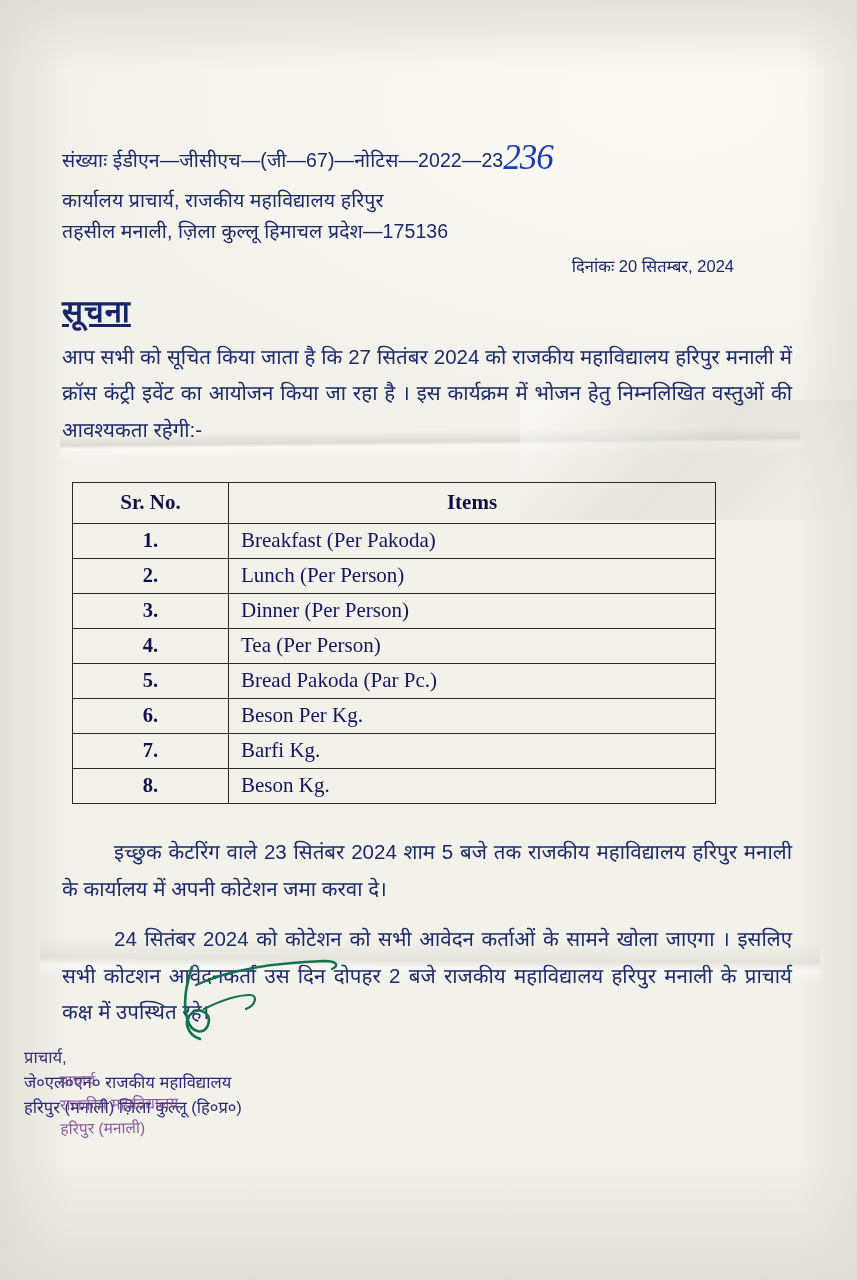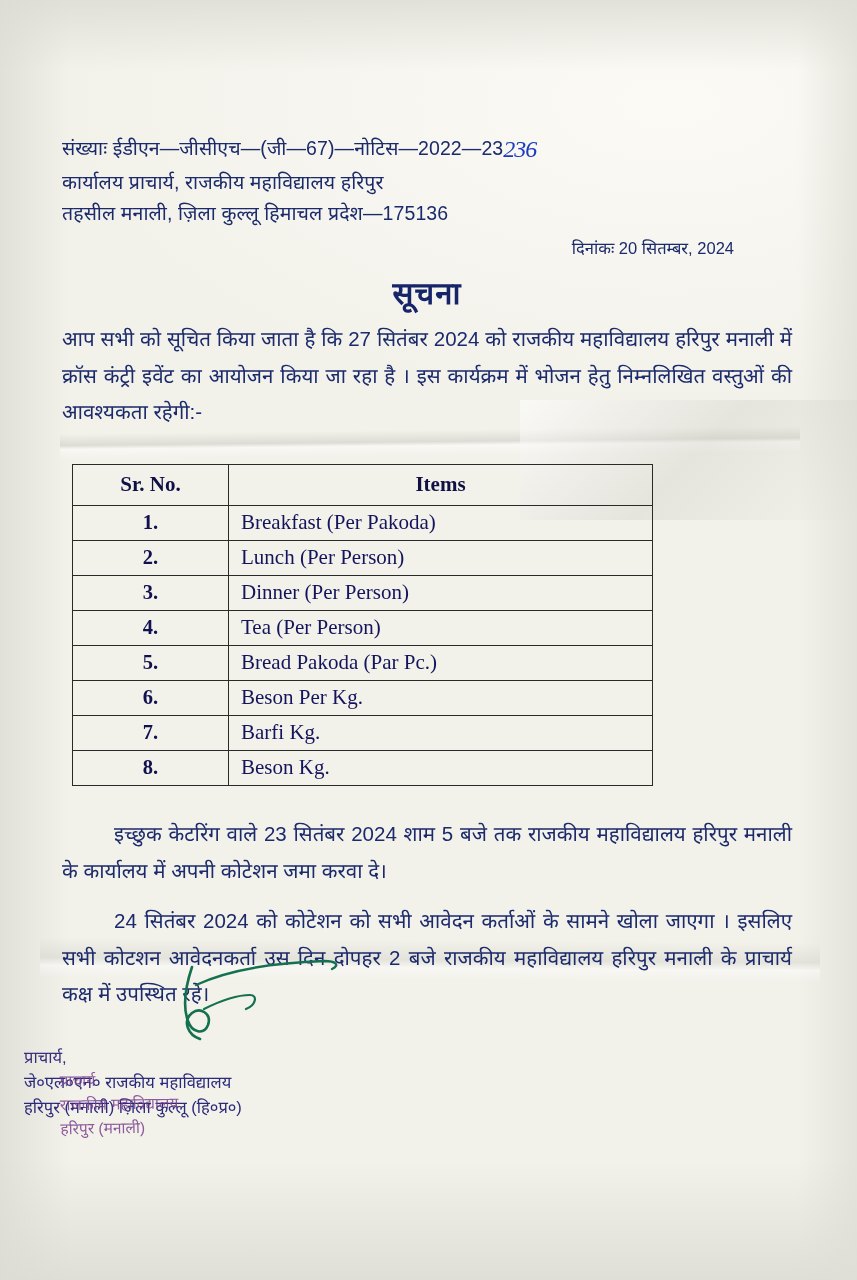--- a/index.html
+++ b/index.html
@@ -66,64 +66,64 @@
   .hdr-line {
     font-family: "Liberation Sans", sans-serif;
     font-size: 19.5px;
     color: #1b2a6b;
     line-height: 1.62;
     letter-spacing: 0.1px;
     white-space: nowrap;
   }
   .handwritten-num {
     font-family: "Liberation Serif", serif;
-    font-size: 24px;
+    font-size: 35px;
     color: #1a3bbf;
     font-style: italic;
     position: relative;
     top: 2px;
     letter-spacing: -1px;
   }
   .date-row {
     margin-top: 6px;
     text-align: right;
     padding-right: 58px;
   }
   .date-row span {
     font-family: "Liberation Sans", sans-serif;
     font-size: 16.5px;
     color: #1b2a6b;
   }
   .doc-title {
-    text-align: center;
     font-family: "Liberation Sans", sans-serif;
     font-size: 31px;
     font-weight: bold;
     color: #16256a;
     margin-top: 12px;
     letter-spacing: 1px;
+    text-decoration: underline;
   }
   .para {
     font-family: "Liberation Sans", sans-serif;
     font-size: 20.5px;
     color: #1b2a6b;
     line-height: 1.78;
     text-align: justify;
     text-justify: inter-word;
     margin-top: 10px;
   }
   .para.p-body {
     margin-top: 8px;
   }
   .para .indent {
     display: inline-block;
     width: 52px;
   }
   table.items {
-    width: 581px;
+    width: 644px;
     margin: 34px 0 0 10px;
     border-collapse: collapse;
     table-layout: fixed;
   }
   table.items th, table.items td {
     border: 1.4px solid #2a2a2a;
     font-family: "Liberation Serif", serif;
     color: #16166b;
   }
   table.items col.c1 { width: 156px; }

